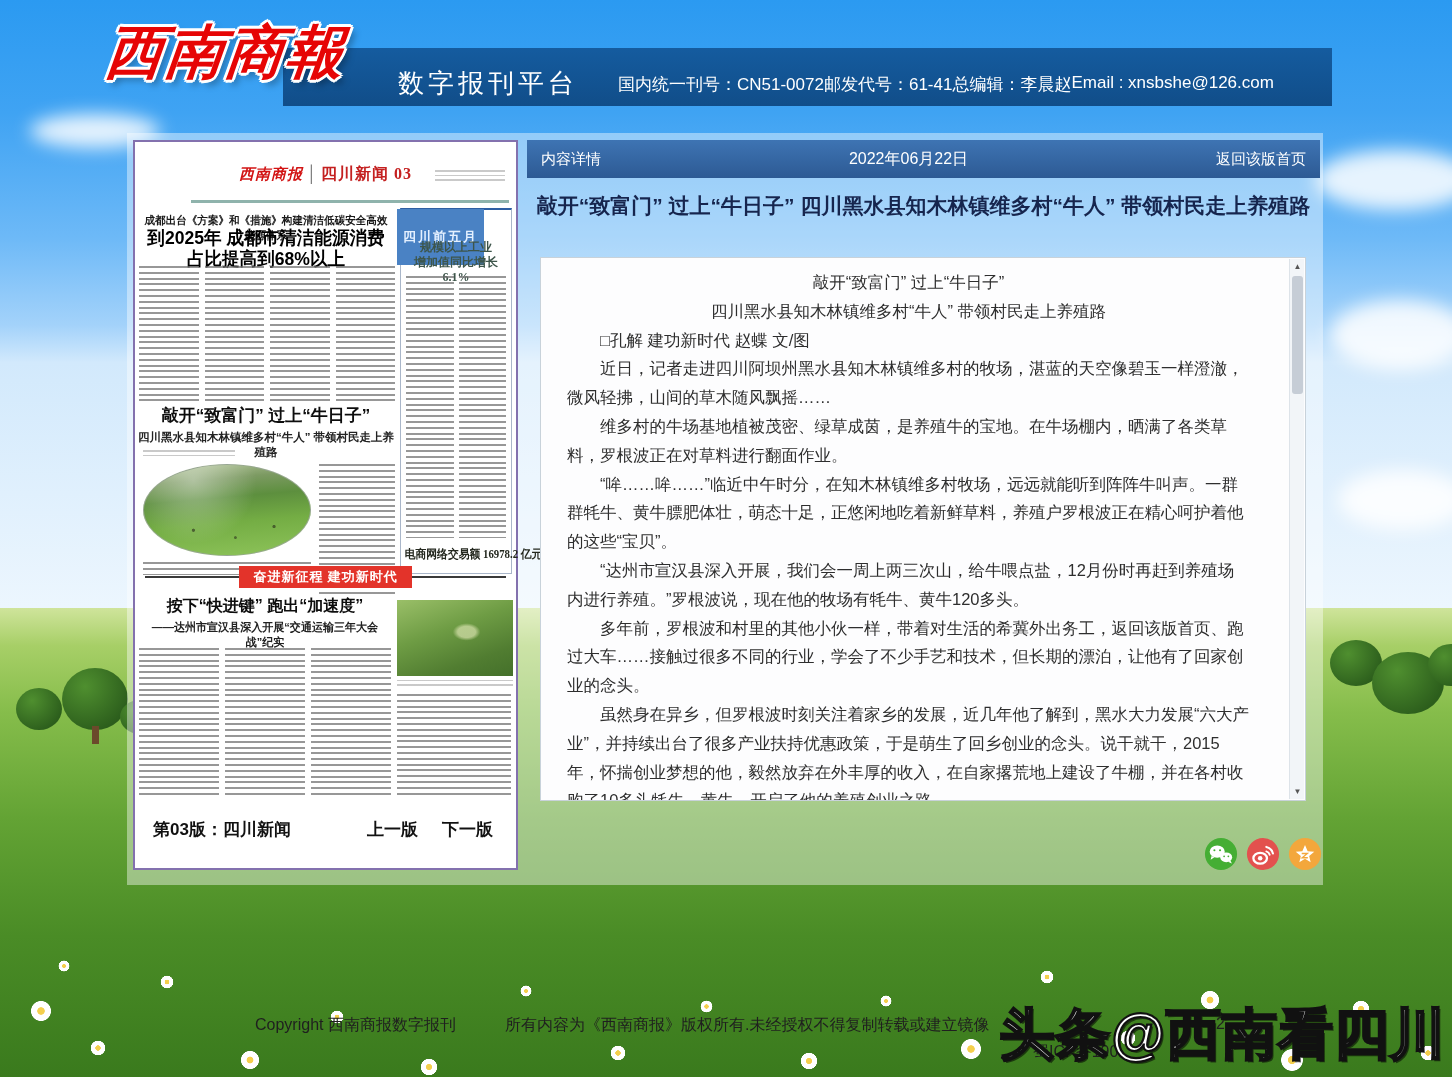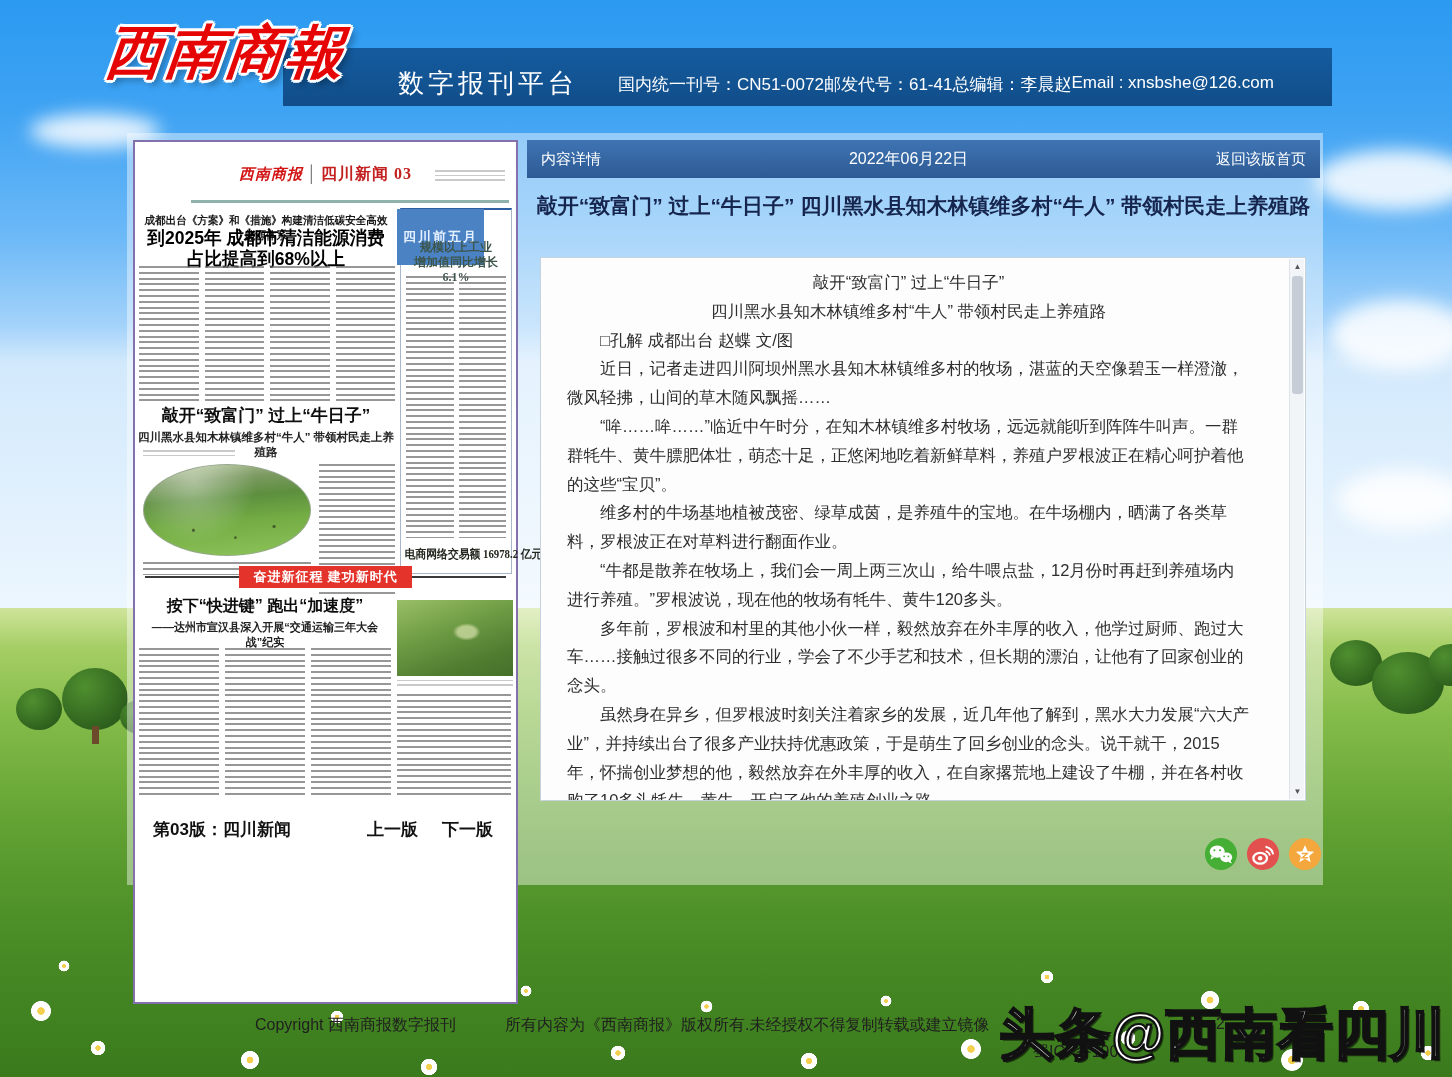--- a/index.html
+++ b/index.html
@@ -25,21 +25,21 @@
     font-size:58px; font-weight:900; font-style:italic; color:#e60505; transform:skewX(-6deg);
     letter-spacing:2px; white-space:nowrap;
     text-shadow:-3px 0 0 #fff,3px 0 0 #fff,0 -3px 0 #fff,0 3px 0 #fff,-2px -2px 0 #fff,2px -2px 0 #fff,-2px 2px 0 #fff,2px 2px 0 #fff,5px 5px 7px rgba(0,0,0,.35); }
   .platform { position:absolute; left:398px; top:66px; font-size:26px; color:#fff; letter-spacing:4px; }
   .hdr-info { position:absolute; left:618px; top:73px; display:flex; color:#fff; font-size:17px; white-space:nowrap; }
 
   
   .main-region { position:absolute; left:127px; top:133px; width:1196px; height:752px; background:rgba(255,255,255,.42); }
 
   
-  .paper { position:absolute; left:133px; top:140px; width:385px; height:864px; background:#fff;
+  .paper { position:absolute; left:133px; top:140px; width:385px; height:730px; background:#fff;
     border:2px solid #8371ae; }
   .paper .abs { position:absolute; }
   .mast { top:22px; left:0; width:381px; text-align:center; white-space:nowrap; }
   .mast .plogo { font-family:"Liberation Serif","DejaVu Serif",serif; font-style:italic; font-weight:900;
     color:#d21414; font-size:15px; letter-spacing:1px; }
   .mast .pdiv { color:#777; margin:0 4px; font-size:16px; }
   .mast .psec { font-family:"Liberation Serif","DejaVu Serif",serif; font-weight:bold; color:#c42020; font-size:16px; letter-spacing:1px; }
   .sim { background-image:repeating-linear-gradient(to bottom,#6f6f6f 0px,#6f6f6f 2px,transparent 2px,transparent 5.8px); opacity:.72; }
   .sim.lite { opacity:.45; background-image:repeating-linear-gradient(to bottom,#888 0,#888 1.5px,transparent 1.5px,transparent 4.5px); }
   .rule { top:58px; left:56px; width:318px; height:3px; background:#8fb3ac; }
@@ -220,26 +220,26 @@
   <span class="mid">2022年06月22日</span>
   <span class="rt">返回该版首页</span>
 </div>
 
 <div class="big-title">敲开“致富门” 过上“牛日子” 四川黑水县知木林镇维多村“牛人” 带领村民走上养殖路</div>
 
 <div class="article-box">
   <div class="article-inner">
     <p class="ctr">敲开“致富门” 过上“牛日子”</p>
     <p class="ctr">四川黑水县知木林镇维多村“牛人” 带领村民走上养殖路</p>
-    <p class="body">□孔解 成都出台 赵蝶 文/图</p>
+    <p class="body">□孔解 建功新时代 赵蝶 文/图</p>
     <p class="body">近日，记者走进四川阿坝州黑水县知木林镇维多村的牧场，湛蓝的天空像碧玉一样澄澈，微风轻拂，山间的草木随风飘摇……</p>
+    <p class="body">维多村的牛场基地植被茂密、绿草成茵，是养殖牛的宝地。在牛场棚内，晒满了各类草料，罗根波正在对草料进行翻面作业。</p>
     <p class="body">“哞……哞……”临近中午时分，在知木林镇维多村牧场，远远就能听到阵阵牛叫声。一群群牦牛、黄牛膘肥体壮，萌态十足，正悠闲地吃着新鲜草料，养殖户罗根波正在精心呵护着他的这些“宝贝”。</p>
-    <p class="body">维多村的牛场基地植被茂密、绿草成茵，是养殖牛的宝地。在牛场棚内，晒满了各类草料，罗根波正在对草料进行翻面作业。</p>
-    <p class="body">“牛都是散养在牧场上，我们会一周上两三次山，给牛喂点盐，12月份时再赶到养殖场内进行养殖。”罗根波说，现在他的牧场有牦牛、黄牛120多头。</p>
-    <p class="body">多年前，罗根波和村里的其他小伙一样，毅然放弃在外丰厚的收入，他学过厨师、跑过大车……接触过很多不同的行业，学会了不少手艺和技术，但长期的漂泊，让他有了回家创业的念头。</p>
+    <p class="body">“达州市宣汉县深入开展，我们会一周上两三次山，给牛喂点盐，12月份时再赶到养殖场内进行养殖。”罗根波说，现在他的牧场有牦牛、黄牛120多头。</p>
+    <p class="body">多年前，罗根波和村里的其他小伙一样，带着对生活的希冀外出务工，返回该版首页、跑过大车……接触过很多不同的行业，学会了不少手艺和技术，但长期的漂泊，让他有了回家创业的念头。</p>
     <p class="body">虽然身在异乡，但罗根波时刻关注着家乡的发展，近几年他了解到，黑水大力发展“六大产业”，并持续出台了很多产业扶持优惠政策，于是萌生了回乡创业的念头。说干就干，2015年，怀揣创业梦想的他，毅然放弃在外丰厚的收入，在自家撂荒地上建设了牛棚，并在各村收购了10多头牦牛、黄牛，开启了他的养殖创业之路。</p>
   </div>
   <div class="sb">
     <div class="arr up">▲</div>
     <div class="thumb"></div>
     <div class="arr dn">▼</div>
   </div>
 </div>
 
 <div class="share">

